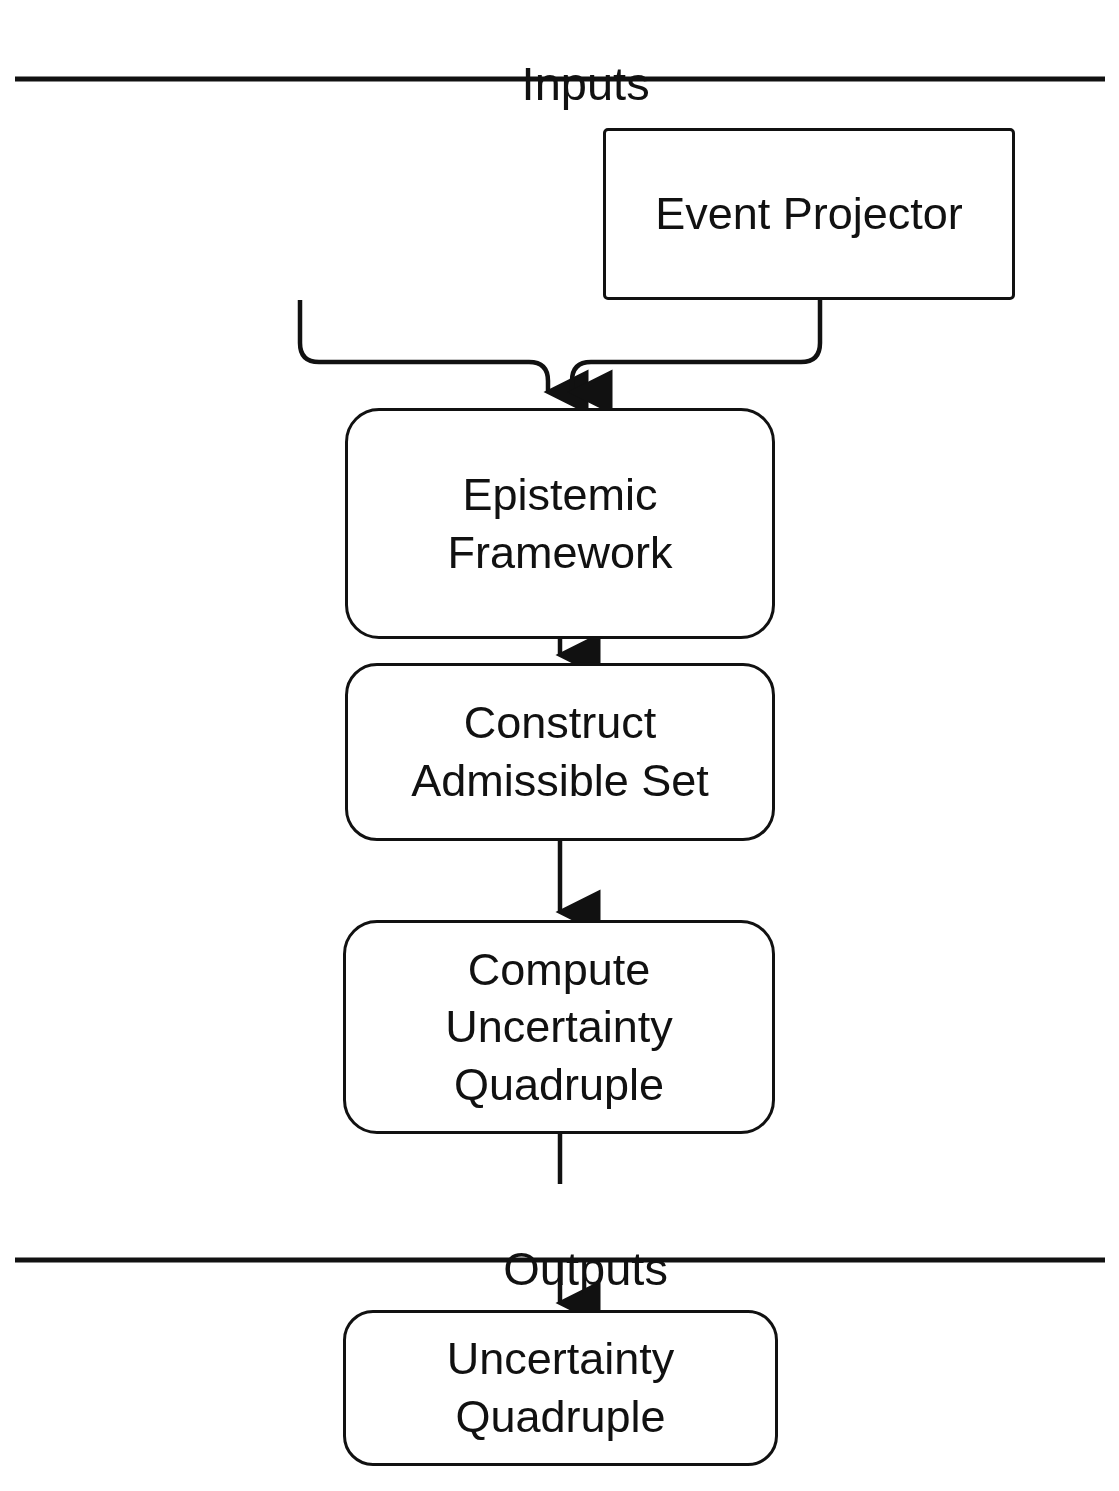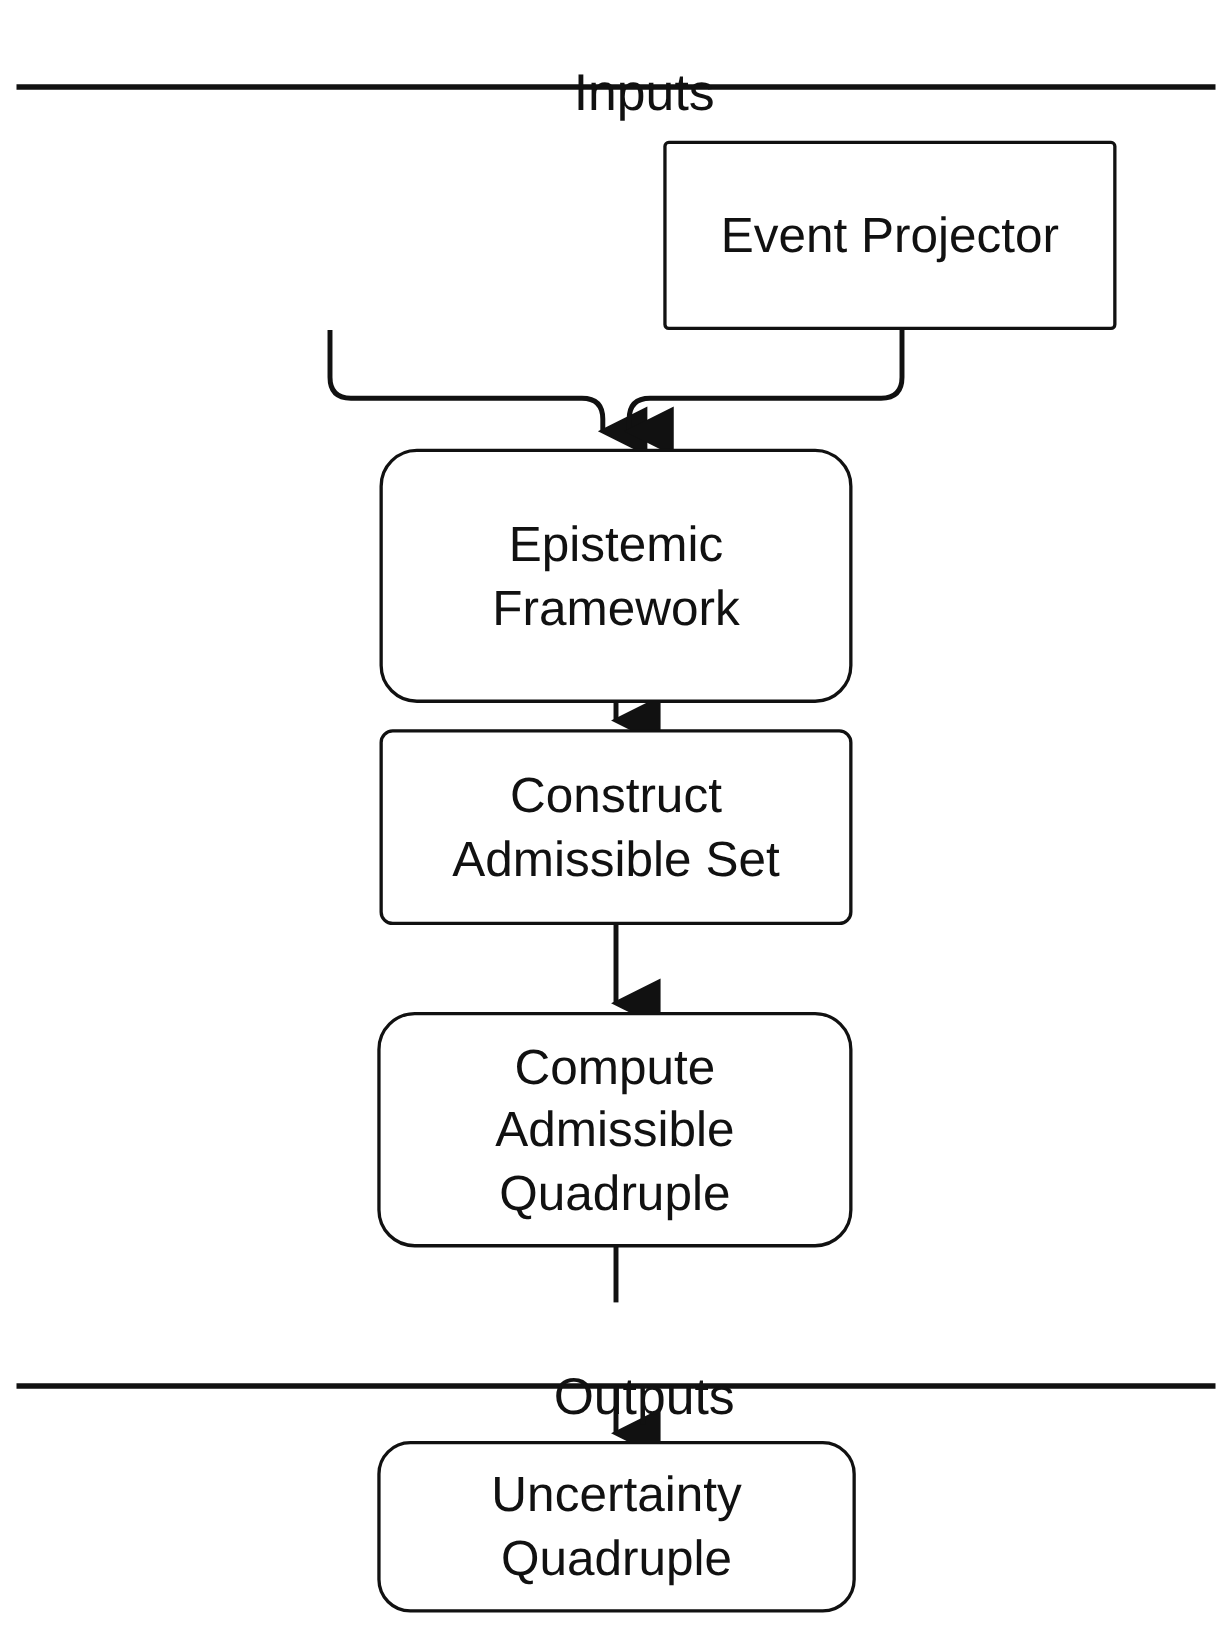--- a/index.html
+++ b/index.html
@@ -93,28 +93,28 @@
 
   <div class="node-box" style="left: 603px; top: 128px; width: 412px; height: 172px; border-radius: 5px;">
     <div class="node-label">Event Projector</div>
   </div>
 
   <div class="node-box" style="left: 345px; top: 408px; width: 430px; height: 231px; border-radius: 34px;">
     <div class="node-label">Epistemic
 Framework</div>
   </div>
 
-  <div class="node-box" style="left: 345px; top: 663px; width: 430px; height: 178px; border-radius: 12px;">
+  <div class="node-box" style="left: 345px; top: 663px; width: 430px; height: 178px; border-radius: 32px;">
     <div class="node-label">Construct
 Admissible  Set</div>
   </div>
 
   <div class="node-box" style="left: 343px; top: 920px; width: 432px; height: 214px; border-radius: 34px;">
     <div class="node-label">Compute
-Admissible
+Uncertainty
 Quadruple</div>
   </div>
 
   <div class="node-box" style="left: 343px; top: 1310px; width: 435px; height: 156px; border-radius: 30px;">
     <div class="node-label">Uncertainty
 Quadruple</div>
   </div>
 
 </div>
 

